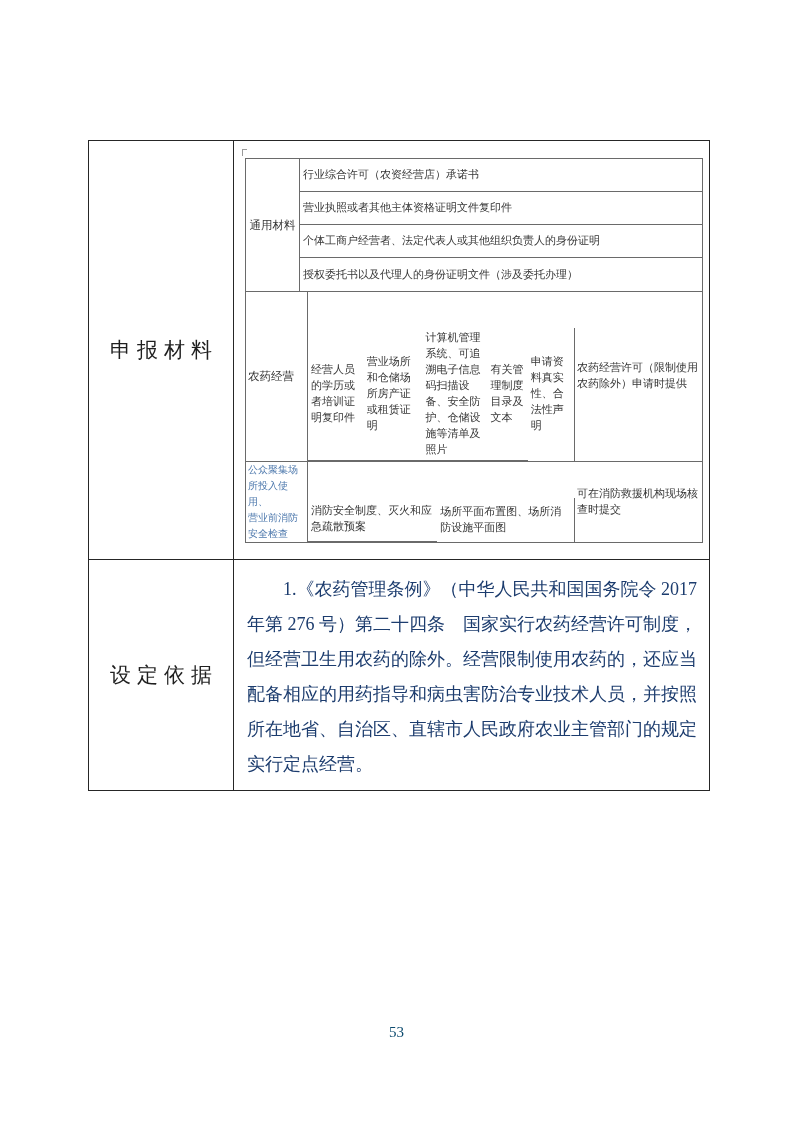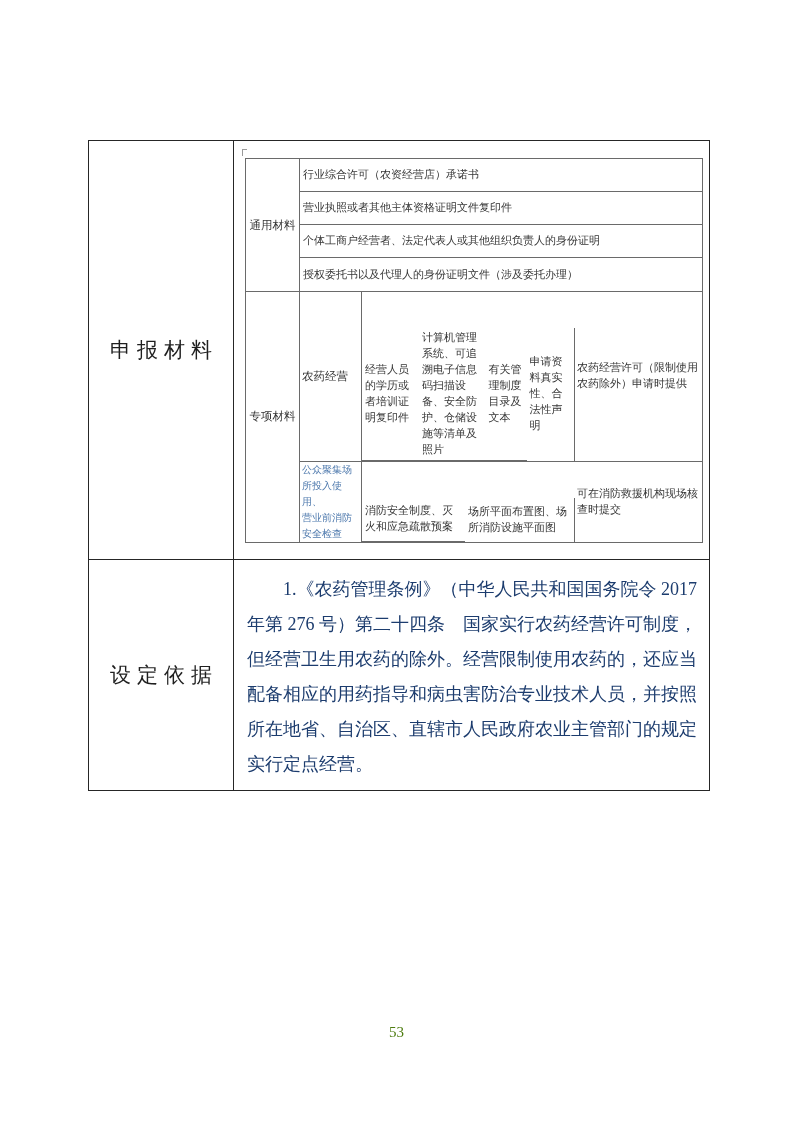--- a/index.html
+++ b/index.html
@@ -105,21 +105,21 @@
   }
   
   .stray-mark{
     position:absolute;left:242px;top:149px;width:5px;height:7px;
     border-left:1px solid #9a9a9a;border-top:1px solid #9a9a9a;
   }
   .page-number{
     position:absolute;left:0;top:1024px;width:100%;
     text-align:center;
     font-family:"Liberation Serif","DejaVu Serif",serif;
-    font-size:15px;color:#4d7c0f;
+    font-size:15px;color:#0c4a6e;
   }
 </style>
 </head>
 <body>
 
 <div class="page">
 
   <div class="stray-mark"></div>
 
   <div class="doc-table">
@@ -135,27 +135,27 @@
             <div class="c1">通用材料</div>
             <div class="rows-col">
               <div class="item-row">行业综合许可（农资经营店）承诺书</div>
               <div class="item-row">营业执照或者其他主体资格证明文件复印件</div>
               <div class="item-row">个体工商户经营者、法定代表人或其他组织负责人的身份证明</div>
               <div class="item-row">授权委托书以及代理人的身份证明文件（涉及委托办理）</div>
             </div>
           </div>
 
           <div class="sec">
-            <div class="c1">专项材料</div>
             <div class="groups-col">
 
               <div class="group group-pesticide">
                 <div class="c2">农药经营</div>
                 <div class="c3col">
                   <div class="item-row">经营人员的学历或者培训证明复印件</div>
+                  <div class="item-row">营业场所和仓储场所房产证或租赁证明</div>
                   <div class="item-row tall">计算机管理系统、可追溯电子信息码扫描设
 备、安全防护、仓储设施等清单及照片</div>
                   <div class="item-row">有关管理制度目录及文本</div>
                   <div class="item-row">申请资料真实性、合法性声明</div>
                 </div>
                 <div class="c4">农药经营许可（限制使用
 农药除外）申请时提供</div>
               </div>
 
               <div class="group group-fire">

